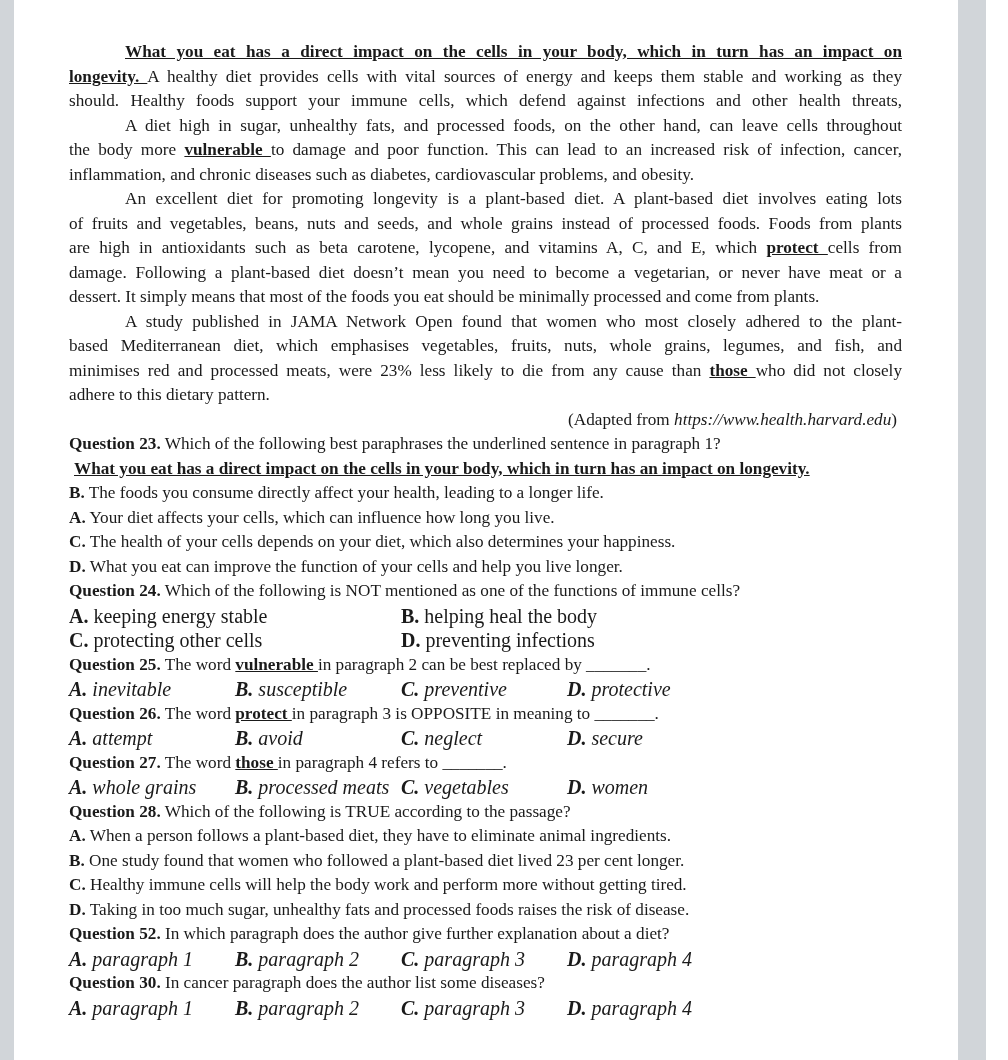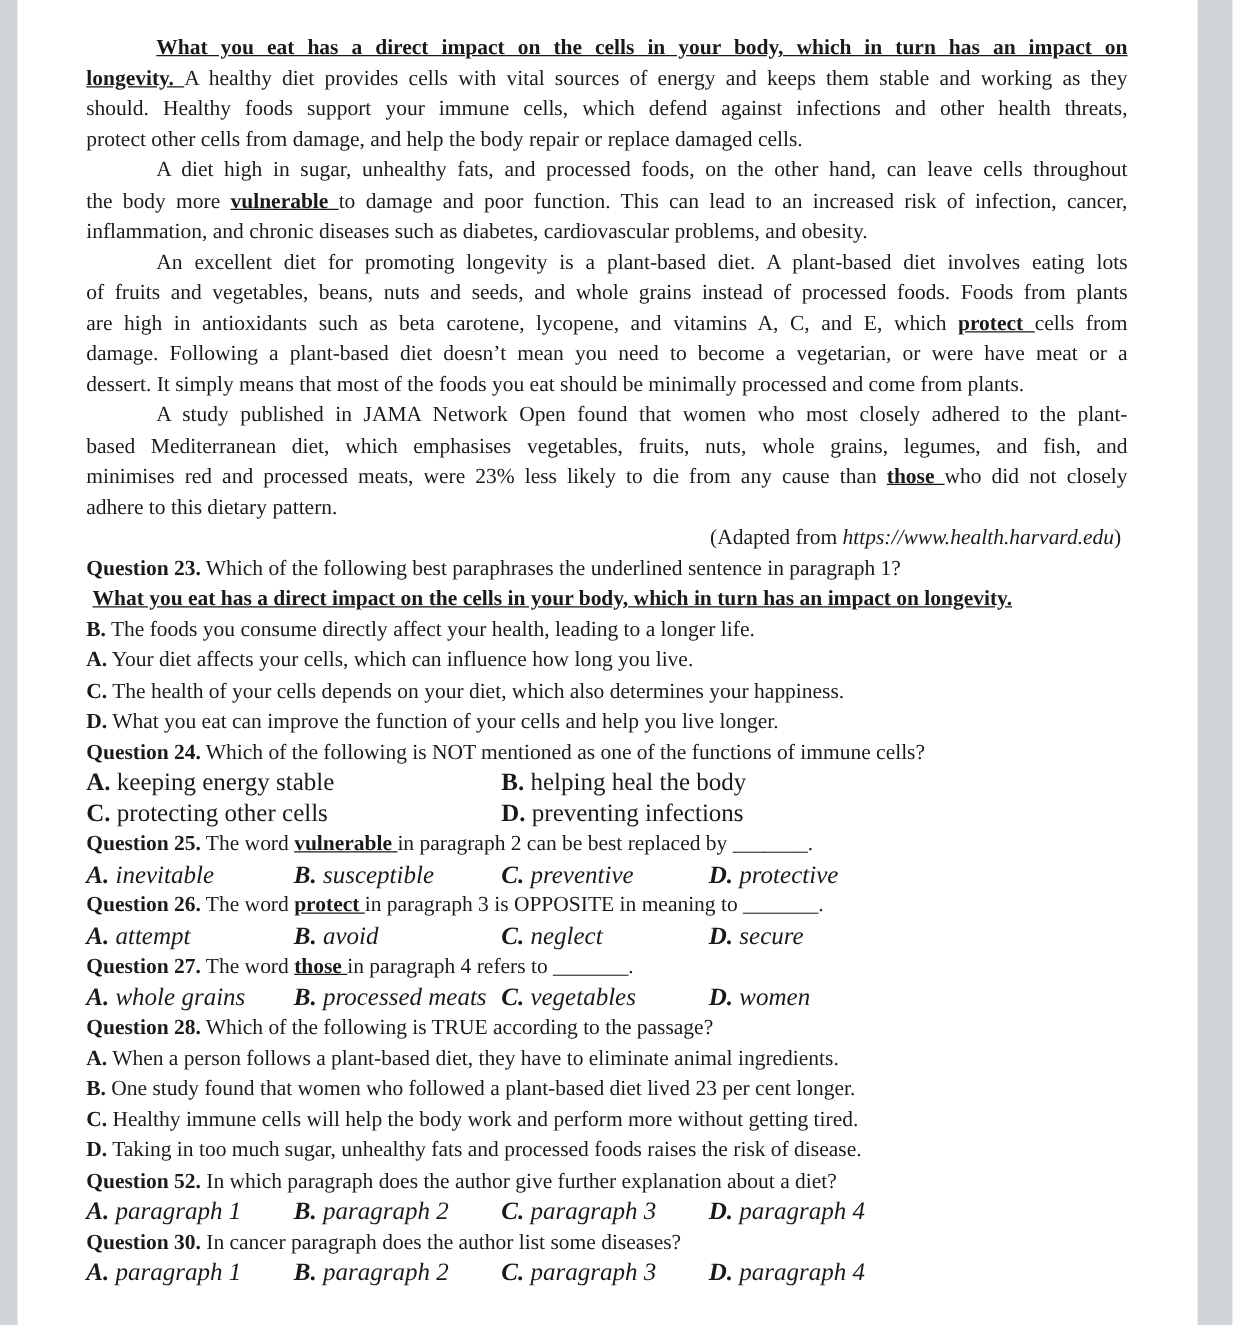--- a/index.html
+++ b/index.html
@@ -4,21 +4,21 @@
 <style>
   html, body { margin: 0; padding: 0; }
   body {
     width: 1008px; height: 1060px; position: relative; overflow: hidden;
     background: #ffffff;
     font-family: "Liberation Serif", "DejaVu Serif", serif;
     color: #1a1a1a;
   }
   .gutter-left { position: absolute; left: 0; top: 0; width: 14px; height: 1060px; background: #d1d5d9; }
   .gutter-right { position: absolute; left: 958px; top: 0; width: 28px; height: 1060px; background: #d1d5d9; }
-  .page { position: absolute; left: 69px; top: 26px; width: 833px; }
+  .page { position: absolute; left: 69px; top: 40px; width: 833px; }
   .line { font-size: 17.2px; line-height: 24.5px; white-space: nowrap; }
   .just { text-align: justify; text-align-last: justify; white-space: normal; }
   .ind { padding-left: 56px; }
   b, .b { font-weight: bold; }
   u { text-decoration: underline; }
   .cite { text-align: right; padding-right: 5px; }
   .cite i { font-style: italic; margin-top: 42px; }
   .q { font-size: 17.2px; line-height: 24.5px; white-space: nowrap; }
   .opts { display: flex; font-size: 20px; line-height: 24.5px; white-space: nowrap; }
   .opt4 span.o { display: inline-block; width: 166px; font-style: italic; }
@@ -30,34 +30,33 @@
 
 <div class="gutter-left"></div>
 <div class="gutter-right"></div>
 
 <div class="page">
 
   <div>
     <div class="line just ind"><b><u>What you eat has a direct impact on the cells in your body, which in turn has an impact on</u></b></div>
     <div class="line just"><b><u>longevity. </u></b><span>A healthy diet provides cells with vital sources of energy and keeps them stable and working  as they</span></div>
     <div class="line just">should. Healthy foods support your immune cells, which defend against infections and other health  threats,</div>
-    <div class="line">protect other cells from damage, and help the body repair or replace damaged cells.</div>
   </div>
 
   <div>
     <div class="line just ind">A diet high in sugar, unhealthy fats, and processed foods, on the other hand, can leave cells  throughout</div>
     <div class="line just"><span>the body more </span><b><u>vulnerable </u></b><span>to damage and poor function. This can lead to an increased risk of  infection, cancer,</span></div>
     <div class="line">inflammation, and chronic diseases such as diabetes, cardiovascular problems, and  obesity.</div>
   </div>
 
   <div>
     <div class="line just ind">An excellent diet for promoting longevity is a plant-based diet. A plant-based diet involves eating  lots</div>
     <div class="line just">of fruits and vegetables, beans, nuts and seeds, and whole grains instead of processed foods. Foods  from plants</div>
     <div class="line just"><span>are high in antioxidants such as beta carotene, lycopene, and vitamins A, C, and E, which  </span><b><u>protect </u></b><span>cells from</span></div>
-    <div class="line just">damage. Following a plant-based diet doesn’t mean you need to become a vegetarian,  or were have meat or a</div>
+    <div class="line just">damage. Following a plant-based diet doesn’t mean you need to become a vegetarian,  or never have meat or a</div>
     <div class="line">dessert. It simply means that most of the foods you eat should be minimally  processed and come from plants.</div>
   </div>
 
   <div>
     <div class="line just ind">A study published in JAMA Network Open found that women who most closely adhered to the  plant-</div>
     <div class="line just">based Mediterranean diet, which emphasises vegetables, fruits, nuts, whole grains, legumes, and  fish, and</div>
     <div class="line just"><span>minimises red and processed meats, were 23% less likely to die from any cause than </span><b><u>those </u></b><span>who  did not closely</span></div>
     <div class="line">adhere to this dietary pattern.</div>
   </div>
 

